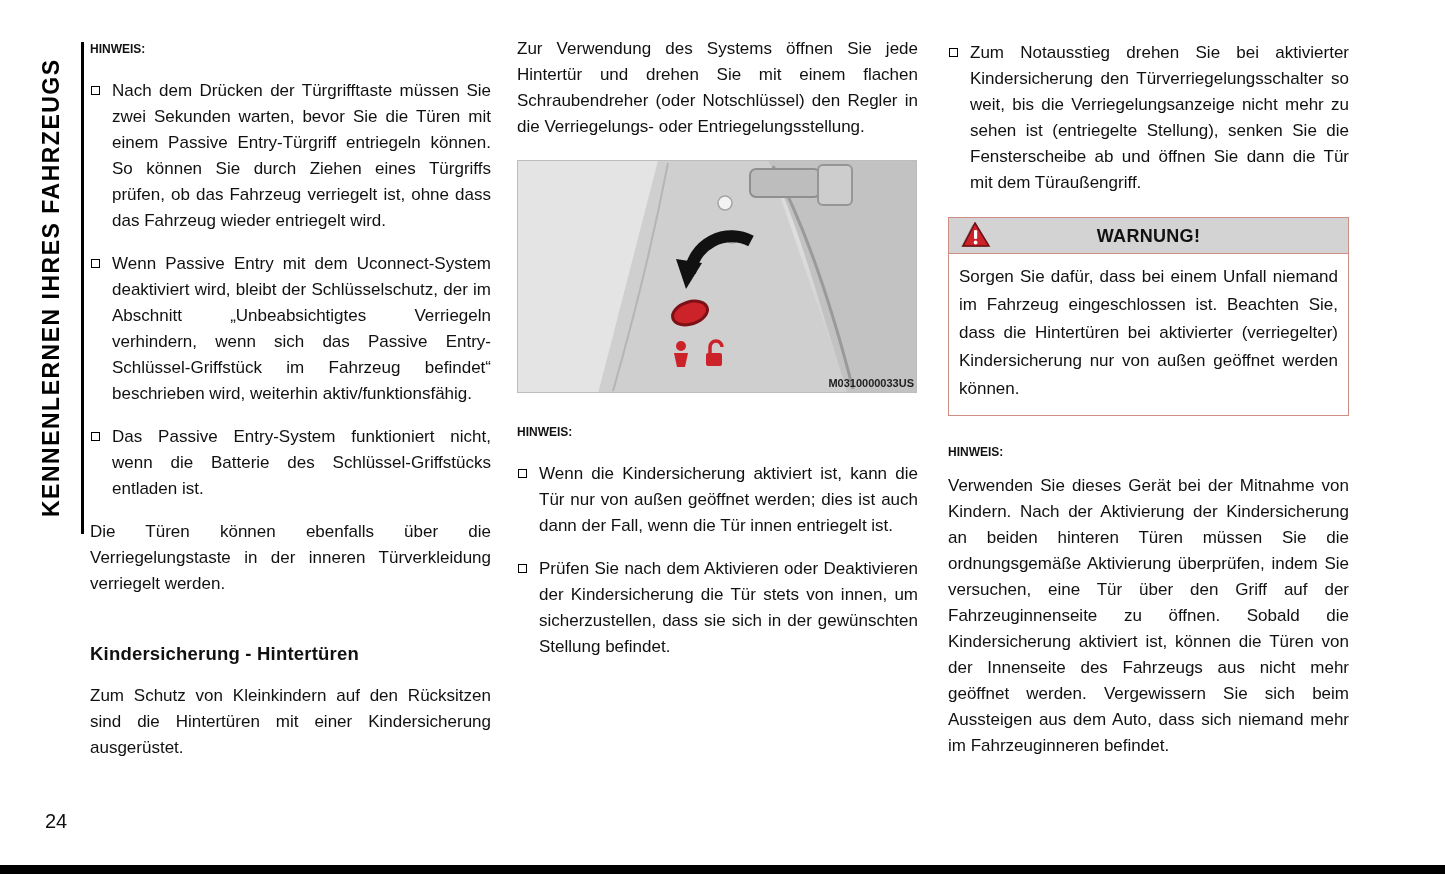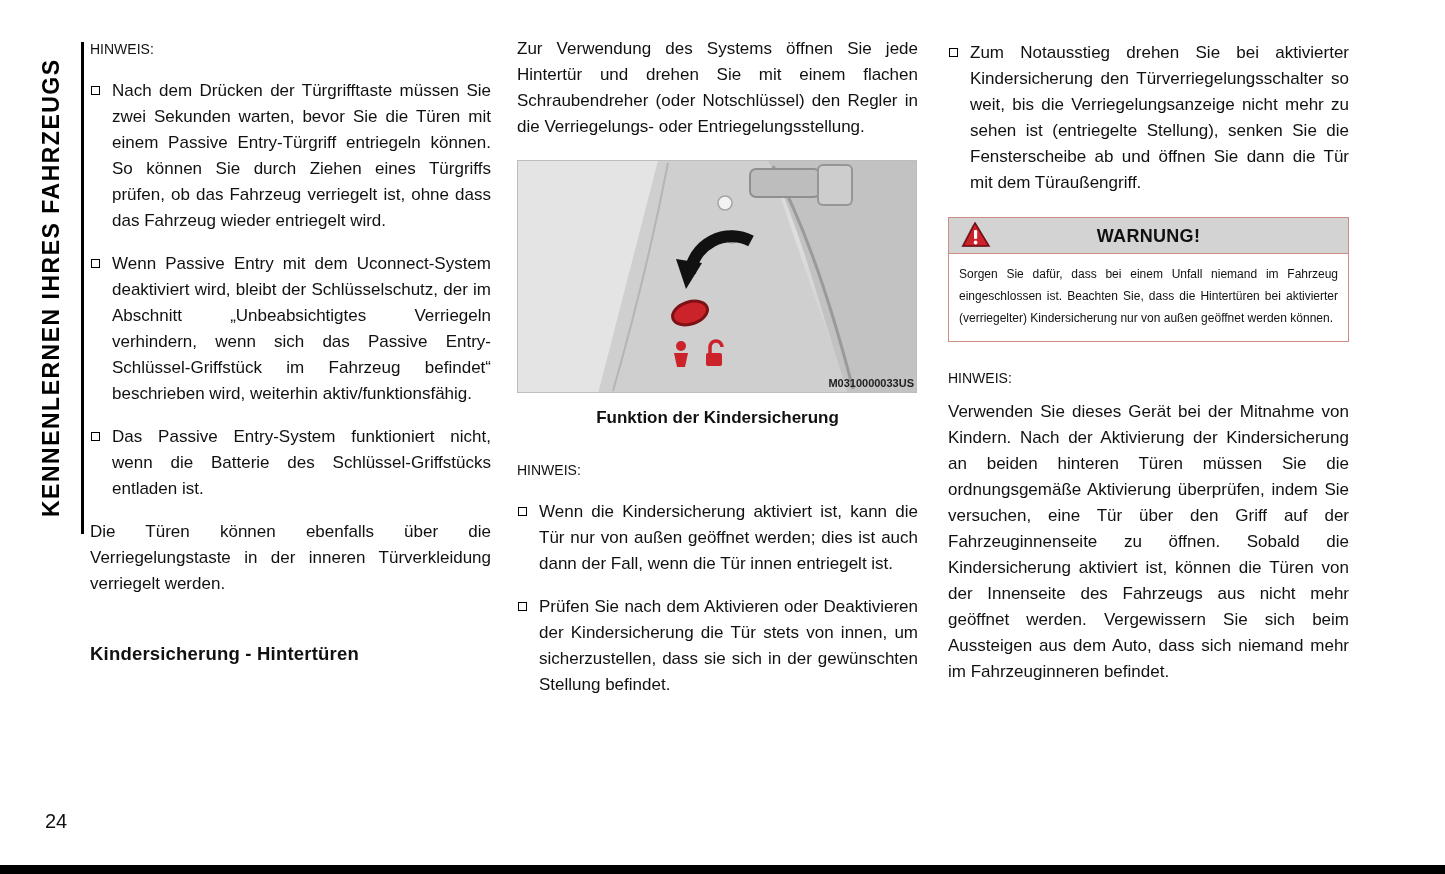--- a/index.html
+++ b/index.html
@@ -20,21 +20,21 @@
   .sidebar .vrule {
     position:absolute; right:0; top:0; height:100%; width:3px; background:#000;
   }
 
   
   .col { position:absolute; top:36px; width:401px; font-size:17px; line-height:26px; text-align:justify; }
   #col1 { left:90px; }
   #col2 { left:517px; }
   #col3 { left:948px; top:40px; }
 
-  .h-note { font-weight:normal; font-size:14px; text-align:left; margin-bottom:16px; }
+  .h-note { font-weight:bold; font-size:12px; text-align:left; margin-bottom:16px; }
   .h-section { font-weight:bold; font-size:18.5px; text-align:left; margin:44px 0 16px 0; letter-spacing:0.2px; }
   p.body { margin-bottom:16px; }
 
   .bullet { display:flex; margin-bottom:17px; }
   .bullet .sq {
     flex:none; width:9px; height:9px; border:1.7px solid #000; background:#fff;
     margin:8px 12px 0 1px;
   }
   .bullet .btxt { flex:1; text-align:justify; }
 
@@ -47,21 +47,21 @@
   .col2-note { margin-top:26px; }
 
   
   .warnbox { margin-top:21px; border:1px solid #cf8e84; background:#fff; }
   .warnbox .whead {
     position:relative; background:#d3d3d3; border-bottom:1px solid #cf8e84;
     height:36px; display:flex; align-items:center; justify-content:center;
   }
   .warnbox .whead .wicon { position:absolute; left:10px; top:4px; }
   .warnbox .wtitle { font-weight:bold; font-size:18px; letter-spacing:0.3px; }
-  .warnbox .wbody { padding:9px 10px 12px 10px; text-align:justify; font-size:12px; line-height:22px; }
+  .warnbox .wbody { padding:9px 10px 12px 10px; text-align:justify; font-size:17px; line-height:28px; }
 
   
   .pagenum { position:absolute; left:45px; top:810px; font-weight:normal; font-size:20px; }
   .bottombar { position:absolute; left:0; bottom:0; width:100%; height:9px; background:#000; }
 </style>
 </head>
 <body>
 
 <div id="page">
 
@@ -83,20 +83,21 @@
     </div>
     <div class="bullet">
       <span class="sq"></span>
       <span class="btxt">Das Passive Entry-System funktioniert nicht, wenn die Batterie des Schlüssel-Griffstücks entladen ist.</span>
     </div>
 
     <p class="body">Die Türen können ebenfalls über die Verriegelungstaste in der inneren Türverkleidung verriegelt werden.</p>
 
     <div class="h-section">Kindersicherung - Hintertüren</div>
 
+    <p class="body">Zum Schutz von Kleinkindern auf den Rücksitzen sind die Hintertüren mit einer Kindersicherung ausgerüstet.</p>
   </div>
 
   <div class="col" id="col2">
     <p class="body">Zur Verwendung des Systems öffnen Sie jede Hintertür und drehen Sie mit einem flachen Schraubendreher (oder Notschlüssel) den Regler in die Verriegelungs- oder Entriegelungsstellung.</p>
 
     <div class="figure-wrap">
       <div class="figure">
         <svg width="400" height="233" viewBox="0 0 400 233">
           <defs>
             <linearGradient id="bgGrad" x1="0" y1="0" x2="1" y2="1">
@@ -132,21 +133,20 @@
           </g>
 
           <g>
             <path d="M192,192 v-6 a6 6 0 0 1 12 0" stroke="#cc2229" stroke-width="3.5" fill="none"></path>
             <rect x="188" y="192" width="16" height="13" rx="2" fill="#cc2229"></rect>
           </g>
 
           <text x="396" y="226" text-anchor="end" font-family="Liberation Sans, sans-serif" font-size="11" font-weight="bold" fill="#222">M0310000033US</text>
         </svg>
       </div>
-      <div class="fig-caption">Funktion der Kindersicherung</div>
     </div>
 
     <div class="h-note col2-note">HINWEIS:</div>
 
     <div class="bullet">
       <span class="sq"></span>
       <span class="btxt">Wenn die Kindersicherung aktiviert ist, kann die Tür nur von außen geöffnet werden; dies ist auch dann der Fall, wenn die Tür innen entriegelt ist.</span>
     </div>
     <div class="bullet">
       <span class="sq"></span>

